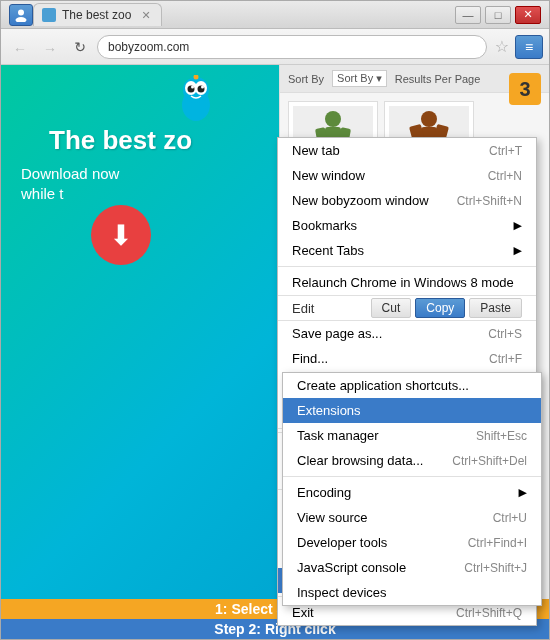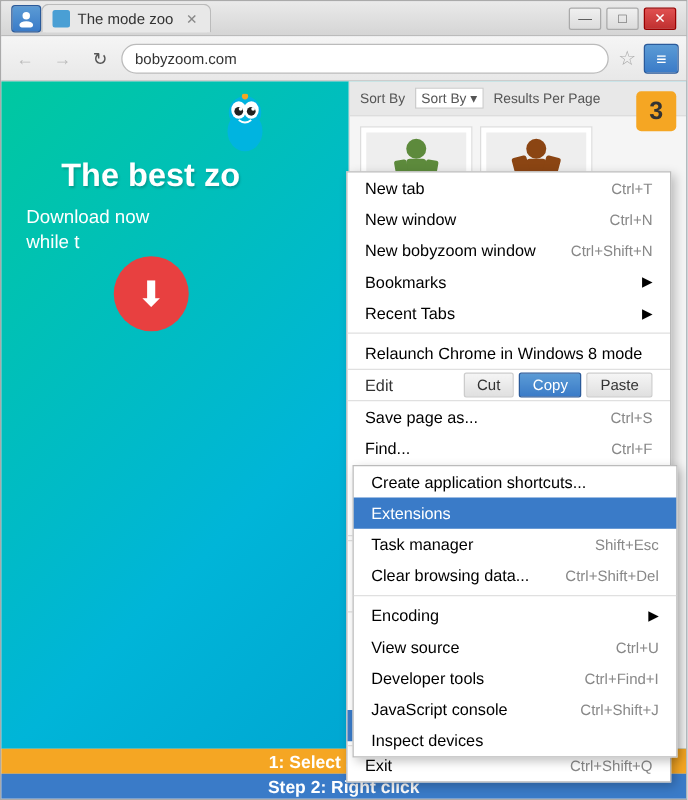--- a/index.html
+++ b/index.html
@@ -502,21 +502,21 @@
       <div class="user-icon-btn">
         <svg width="14" height="14" viewBox="0 0 14 14" fill="white">
           <circle cx="7" cy="4.5" r="3"></circle>
           <ellipse cx="7" cy="12" rx="5.5" ry="3"></ellipse>
         </svg>
       </div>
     </div>
     <div class="tab-area">
       <div class="tab">
         <span class="tab-favicon"></span>
-        <span>The mode zoo</span>
+        <span>The best zoo</span>
         <span class="tab-close">✕</span>
       </div>
     </div>
     <div class="window-controls">
       <div class="win-btn">—</div>
       <div class="win-btn">□</div>
       <div class="win-btn close">✕</div>
     </div>
   </div>
 

